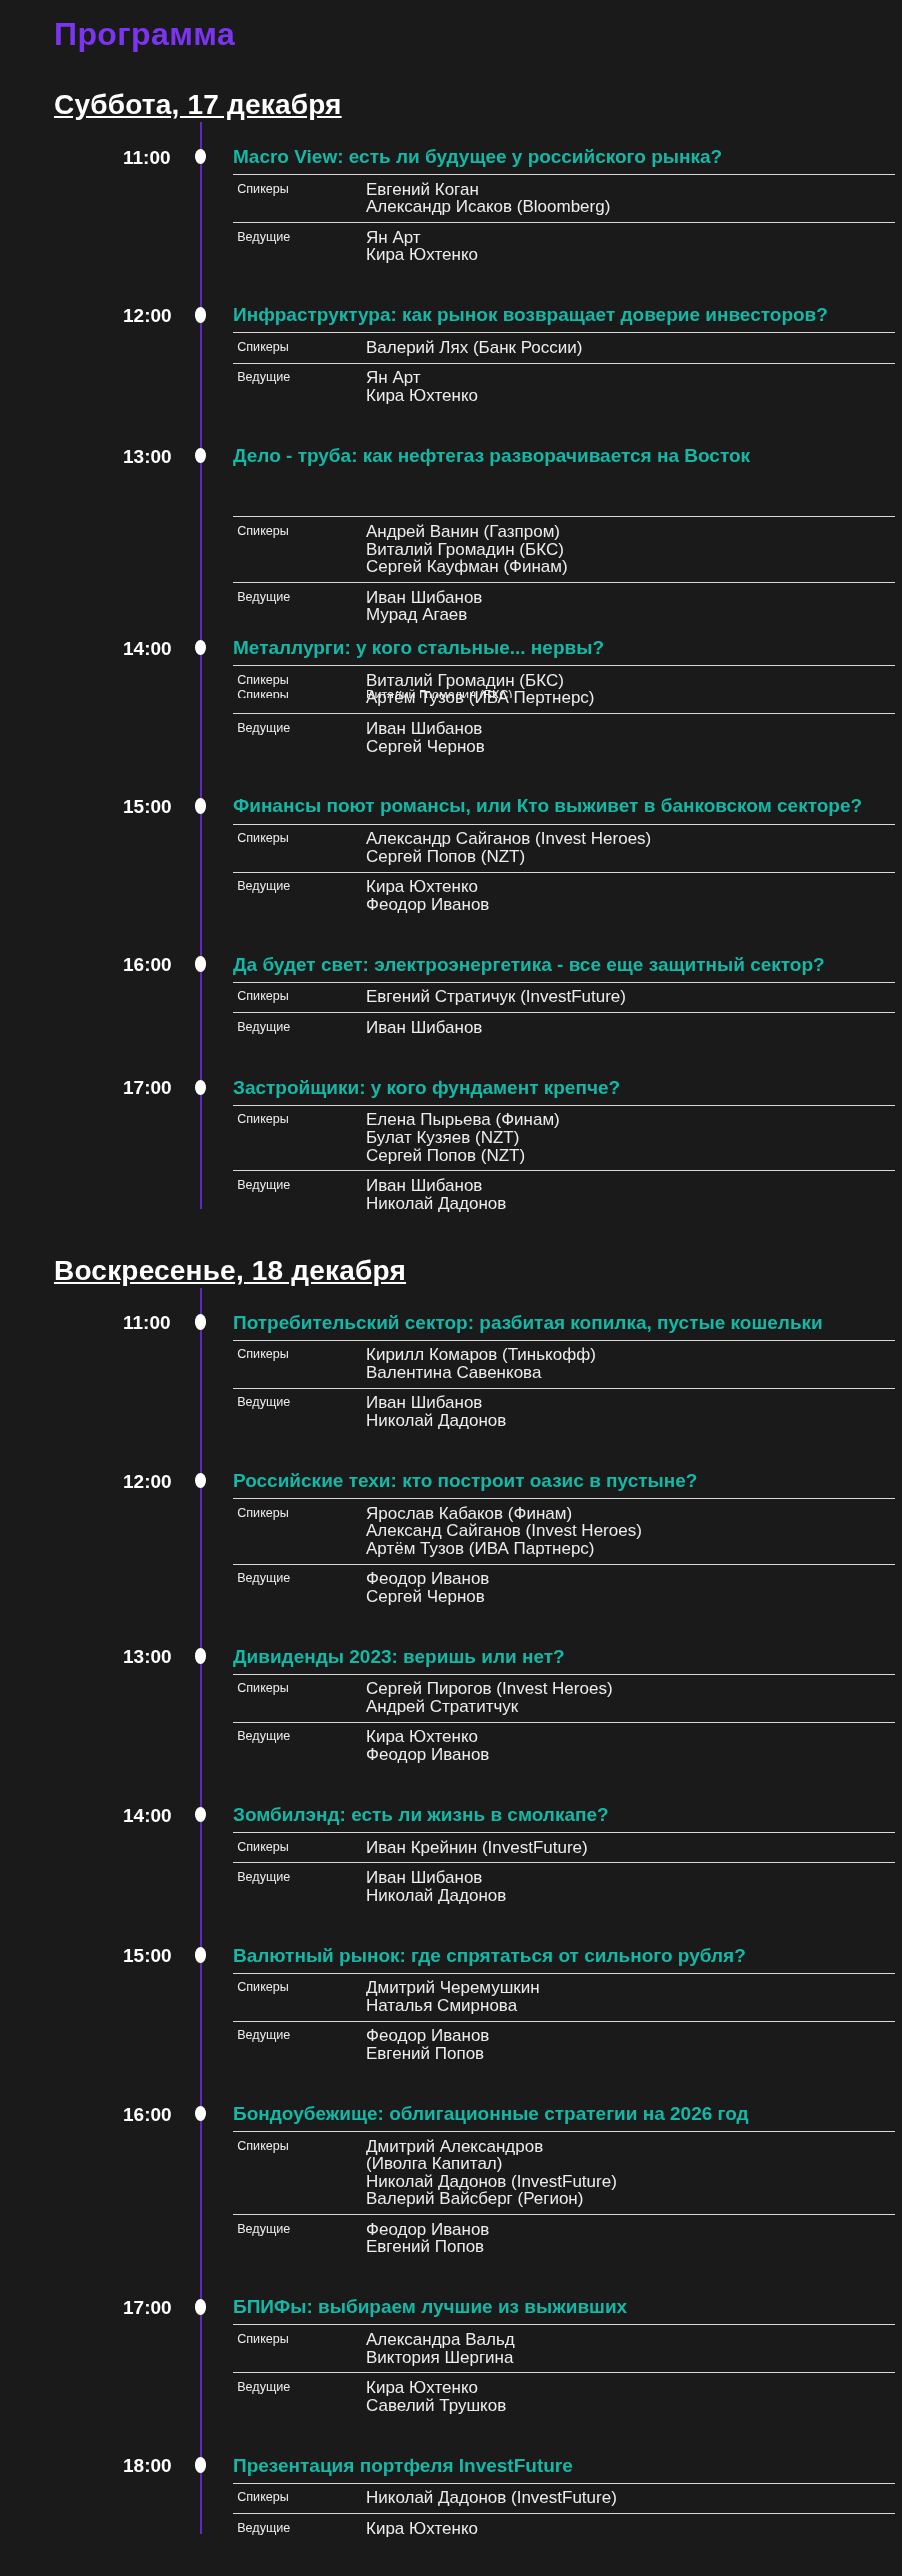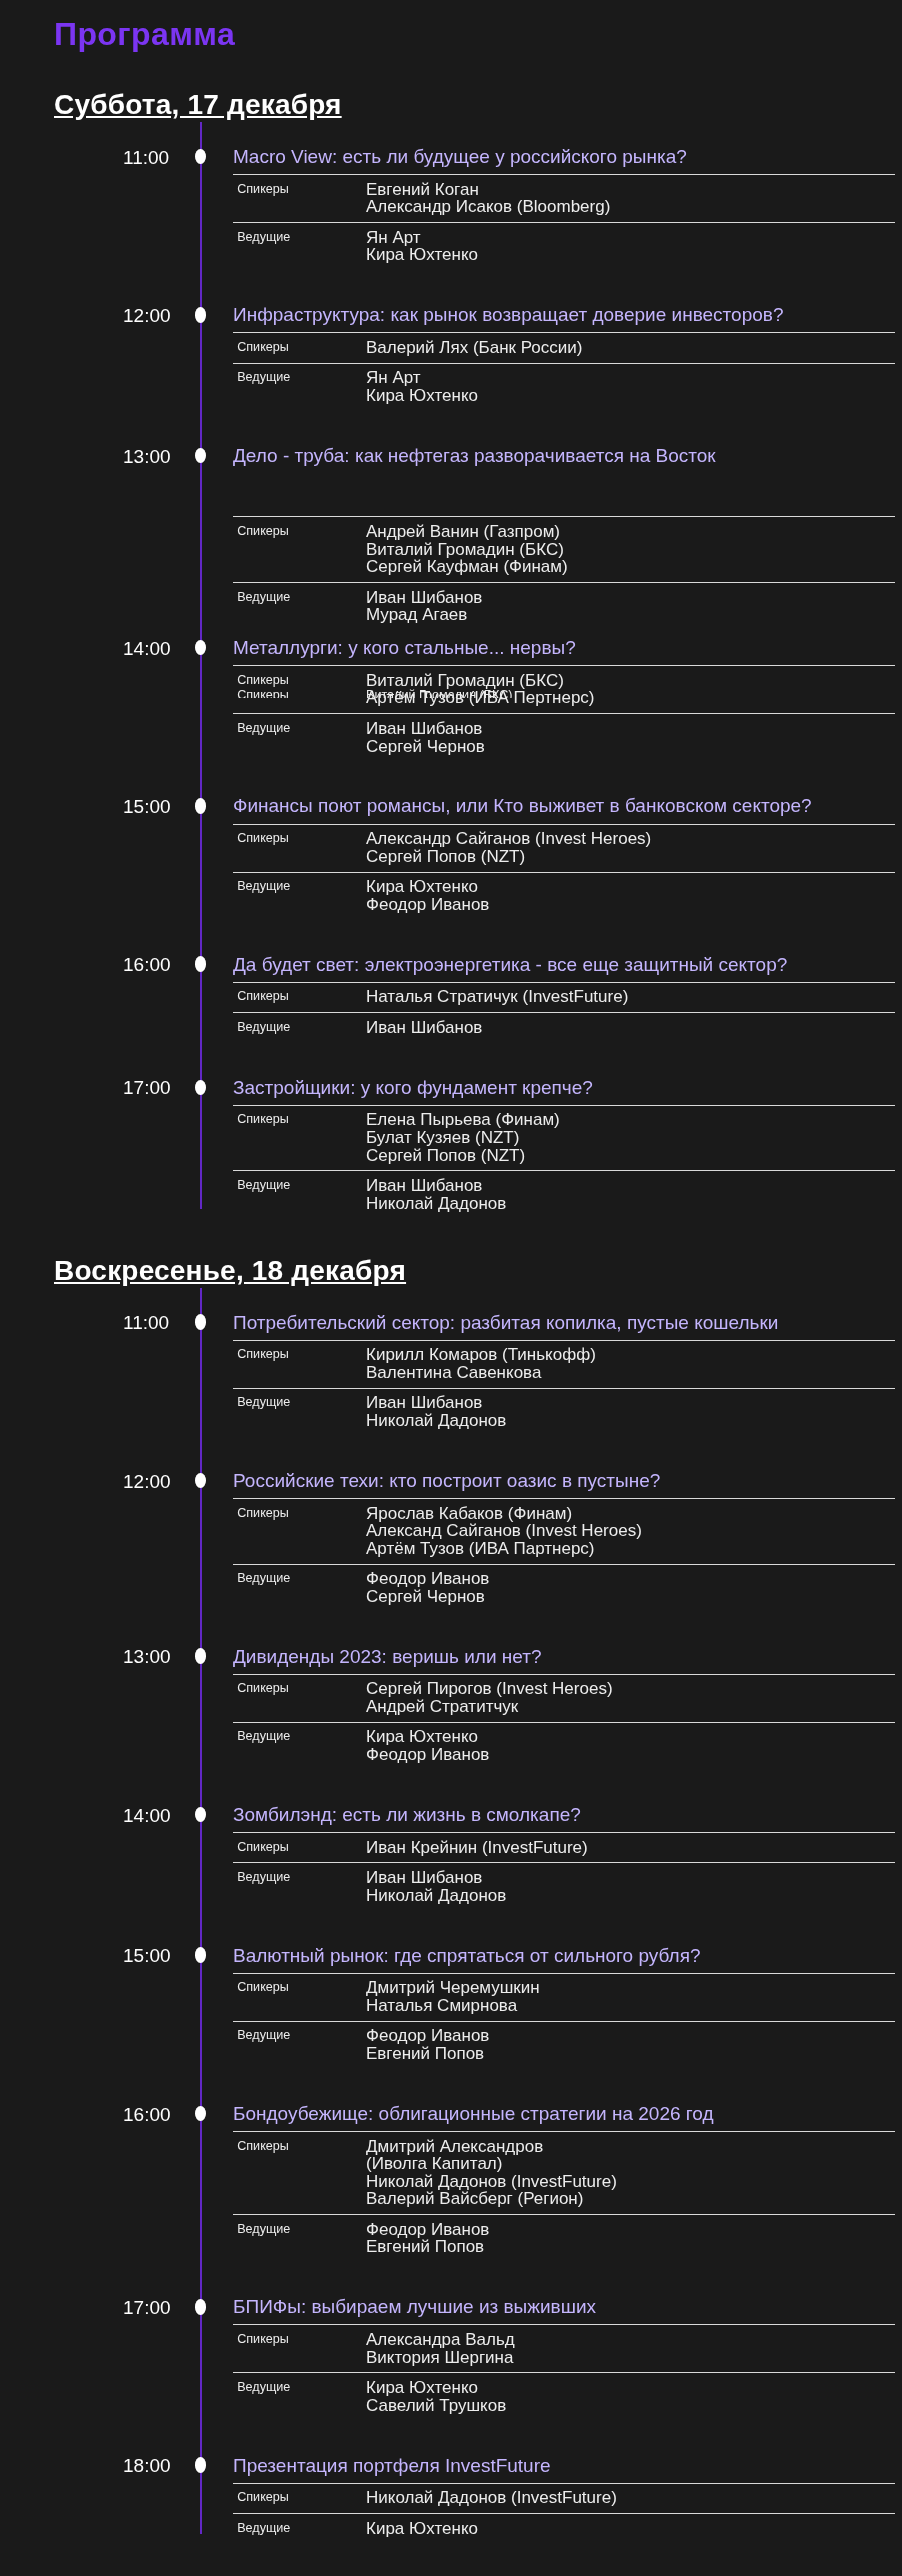--- a/index.html
+++ b/index.html
@@ -20,29 +20,29 @@
   }
   .sessions{position:relative;padding-top:24px}
   .day-line{
     position:absolute;left:200px;top:0;bottom:9.8px;width:2.1px;
     background:#6227C5;
   }
   .session{position:relative;padding-left:233px;margin-bottom:34px}
   .session.spaced{margin-bottom:7px}
   .session-time{
     position:absolute;left:123px;top:0.7px;
-    font-size:19px;font-weight:normal;color:#FFFFFF;
+    font-size:19px;font-weight:bold;color:#FFFFFF;
   }
   .session-dot{
     position:absolute;left:195px;top:2.8px;width:11.2px;height:15.5px;
     border-radius:50%;background:#FFFFFF;
   }
   .session-title{
     margin:0 0 5.6px 0;font-size:19px;line-height:22.5px;
-    font-weight:normal;color:#c4b5fd;white-space:nowrap;
+    font-weight:bold;color:#14b8a6;white-space:nowrap;
   }
   .session.spaced .session-title{margin-bottom:49px}
   .info{width:662px}
   .info-row{
     position:relative;display:grid;grid-template-columns:133px 1fr;
     border-top:0.7px solid #D9D9D9;padding:5.6px 0 6.3px;
   }
   .info-label{padding-left:4.2px;font-size:12.6px;line-height:17.6px;color:#EDEDED}
   .name-line{font-size:17px;line-height:17.6px;color:#EDEDED}
   .glitch-dup{
@@ -177,21 +177,21 @@
   </article>
 
   <article class="session">
     <div class="session-time">16:00</div>
     <div class="session-dot"></div>
     <h3 class="session-title">Да будет свет: электроэнергетика - все еще защитный сектор?</h3>
     <div class="info">
       <div class="info-row speakers-row">
         <div class="info-label">Спикеры</div>
         <div class="info-names">
-                  <div class="name-line">Наталья Стратичук (InvestFuture)</div>
+                  <div class="name-line">Евгений Стратичук (InvestFuture)</div>
                 </div>
       </div>
       <div class="info-row hosts-row">
         <div class="info-label">Ведущие</div>
         <div class="info-names">
                   <div class="name-line">Иван Шибанов</div>
                 </div>
       </div>
     </div>
   </article>

